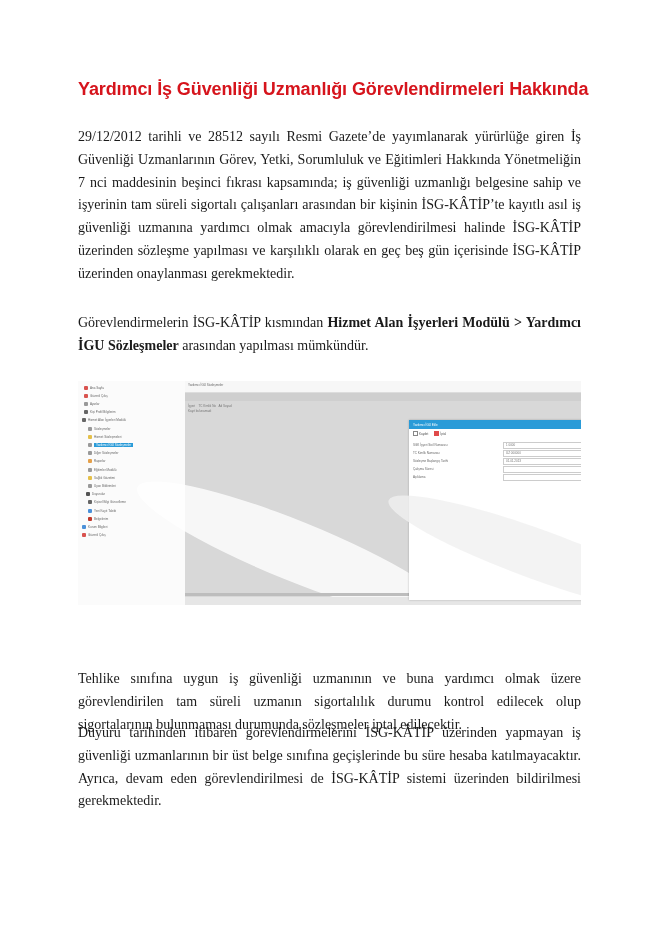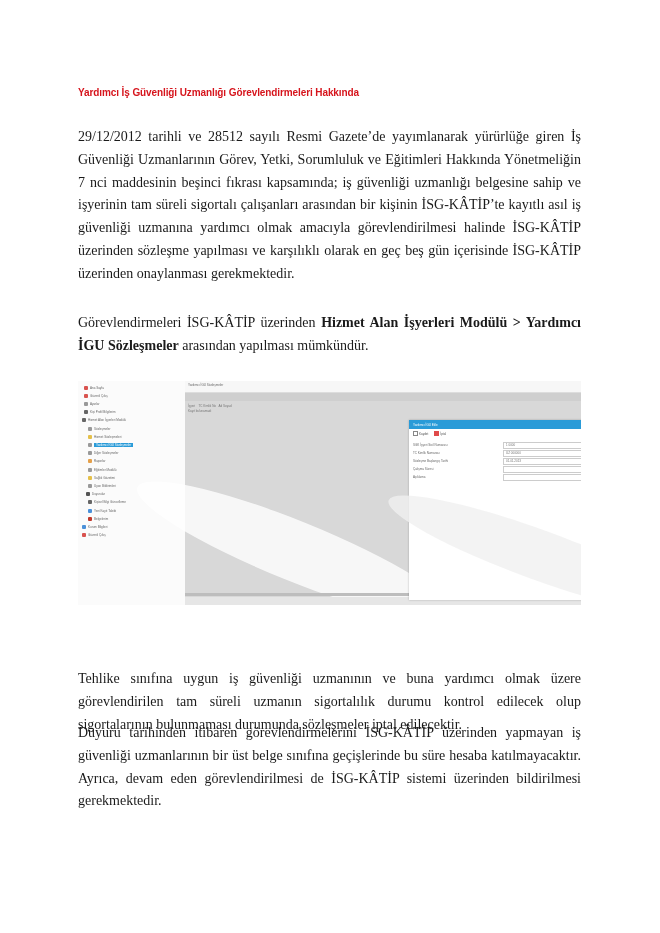--- a/index.html
+++ b/index.html
@@ -1,20 +1,20 @@
 <!DOCTYPE html>
 <html><head>
 <meta charset="utf-8">
 <style>
   html, body { margin: 0; padding: 0; background: #ffffff; }
   body { width: 660px; height: 933px; position: relative; overflow: hidden; }
   .title {
-    position: absolute; left: 78px; top: 87px;
+    position: absolute; left: 78px; top: 79px;
     font-family: "Liberation Sans", sans-serif; font-weight: bold;
-    font-size: 10px; color: #d6141c; letter-spacing: -0.1px;
+    font-size: 18px; color: #d6141c; letter-spacing: -0.1px;
   }
   .para {
     position: absolute; left: 78px; width: 503px;
     font-family: "Liberation Serif", serif; font-size: 14px;
     line-height: 22.8px; color: #1a1a1a; text-align: justify;
   }
   .p1 { top: 126px; }
   .p2 { top: 312px; }
   .p3 { top: 668px; }
   .p4 { top: 722px; }
@@ -53,21 +53,21 @@
   .swoosh { position: absolute; background: #fff; opacity: 0.8; border-radius: 50%; }
 </style>
 </head>
 <body>
 
 <div class="title">Yardımcı İş Güvenliği Uzmanlığı Görevlendirmeleri Hakkında</div>
 
 <div class="para p1">29/12/2012 tarihli ve 28512 sayılı Resmi Gazete’de yayımlanarak yürürlüğe giren İş Güvenliği Uzmanlarının Görev, Yetki, Sorumluluk ve Eğitimleri Hakkında Yönetmeliğin 7 nci maddesinin beşinci fıkrası kapsamında; iş güvenliği uzmanlığı belgesine sahip ve işyerinin tam süreli sigortalı çalışanları arasından bir kişinin İSG-KÂTİP’te kayıtlı asıl iş güvenliği uzmanına yardımcı olmak amacıyla görevlendirilmesi halinde İSG-KÂTİP üzerinden sözleşme yapılması ve karşılıklı olarak en geç beş gün içerisinde İSG-KÂTİP üzerinden onaylanması gerekmektedir.</div>
 
 <div class="para p2">
-  <span>Görevlendirmeleri İSG-KÂTİP üzerinden </span><b>Hizmet Alan İşyerleri Modülü &gt; Yardımcı İGU Sözleşmeler</b><span> arasından yapılması mümkündür.</span>
+  <span>Görevlendirmelerin İSG-KÂTİP kısmından </span><b>Hizmet Alan İşyerleri Modülü &gt; Yardımcı İGU Sözleşmeler</b><span> arasından yapılması mümkündür.</span>
 </div>
 
 <div class="shot">
   <div class="nav" id="nav">
       <div class="nav-item" style="top: 3px; left: 6px;">
         <span class="ic" style="background: rgb(217, 83, 79);"></span>
         <span class="lbl">Ana Sayfa</span>
       </div>
       <div class="nav-item" style="top: 11.2px; left: 6px;">
         <span class="ic" style="background: rgb(217, 83, 79);"></span>

